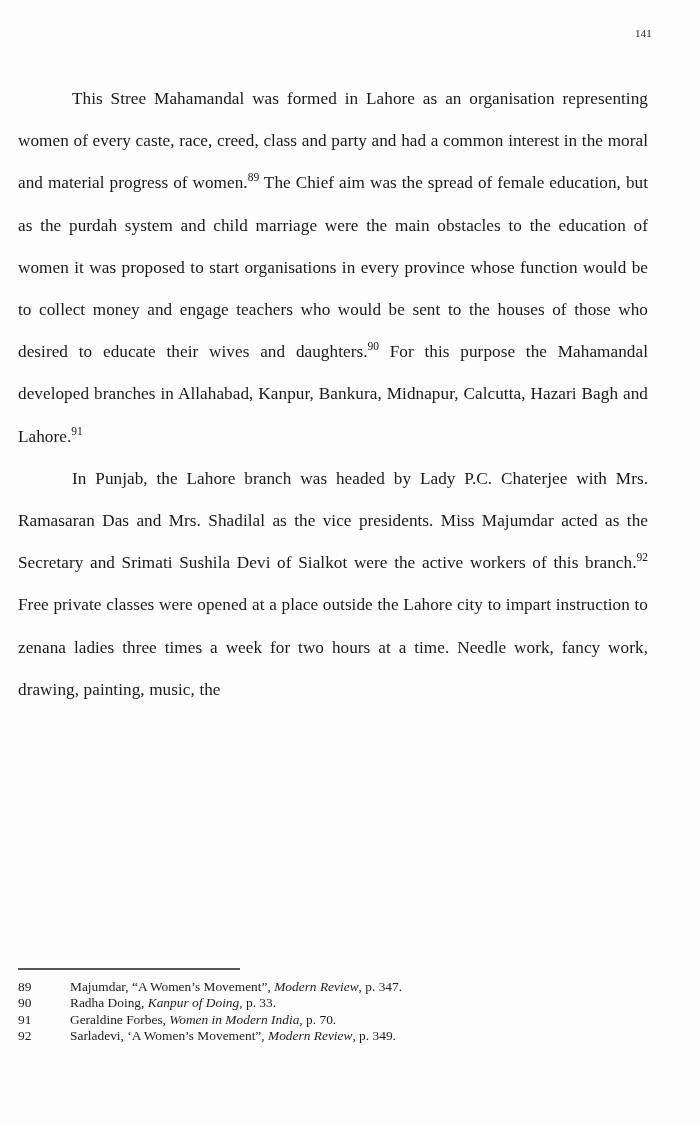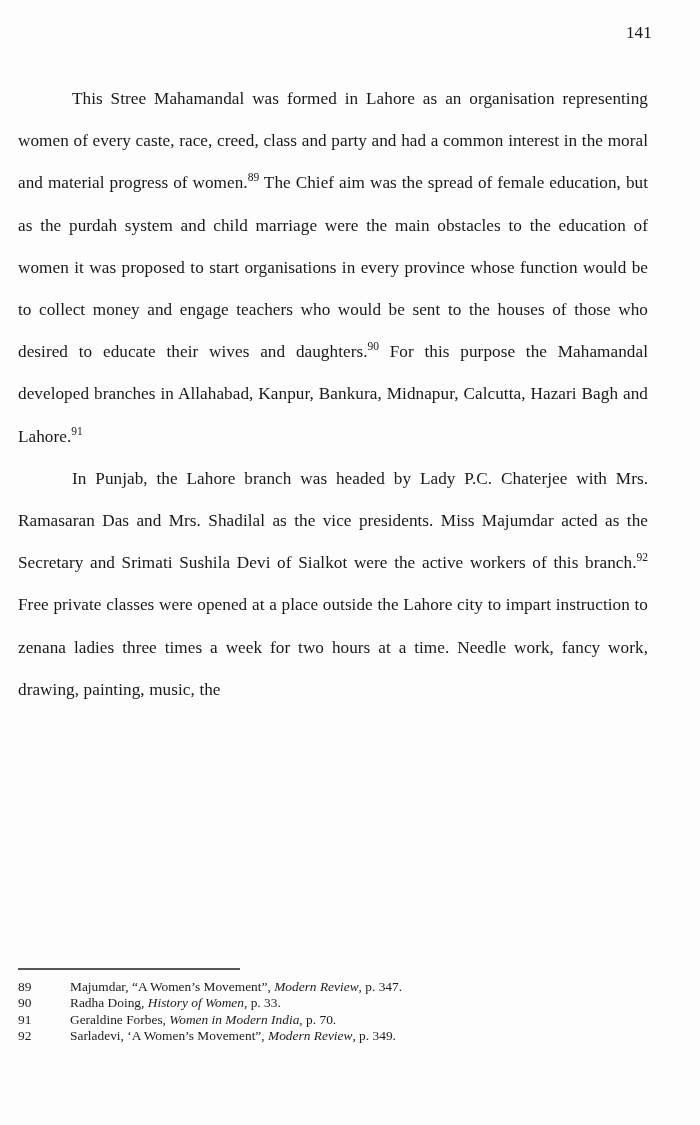--- a/index.html
+++ b/index.html
@@ -24,21 +24,21 @@
     padding: 0;
   }
 
   
   .folio-bar {
     position: absolute;
     top: 22px;
     left: 18px;
     right: 48px;
     text-align: right;
-    font-size: 17px;
+    font-size: 11px;
     line-height: 22px;
     color: #1a1a1a;
     letter-spacing: 0.2px;
   }
 
   
   .body-block {
     position: absolute;
     top: 78px;
     left: 18px;
@@ -121,21 +121,21 @@
 
   <div class="footnotes">
     <hr class="fn-rule">
     <ul class="fn-list" id="fn-list">
         <li class="fn-item">
           <span class="fn-num">89</span>
           <span class="fn-text"><span>Majumdar, “A Women’s Movement”, </span><i>Modern Review</i><span>, p. 347.</span></span>
         </li>
         <li class="fn-item">
           <span class="fn-num">90</span>
-          <span class="fn-text"><span>Radha Doing, </span><i>History of Women</i><span>, p. 33.</span></span>
+          <span class="fn-text"><span>Radha Doing, </span><i>Kanpur of Doing</i><span>, p. 33.</span></span>
         </li>
         <li class="fn-item">
           <span class="fn-num">91</span>
           <span class="fn-text"><span>Geraldine Forbes, </span><i>Women in Modern India</i><span>, p. 70.</span></span>
         </li>
         <li class="fn-item">
           <span class="fn-num">92</span>
           <span class="fn-text"><span>Sarladevi, ‘A Women’s Movement”, </span><i>Modern Review</i><span>, p. 349.</span></span>
         </li>
       </ul>

